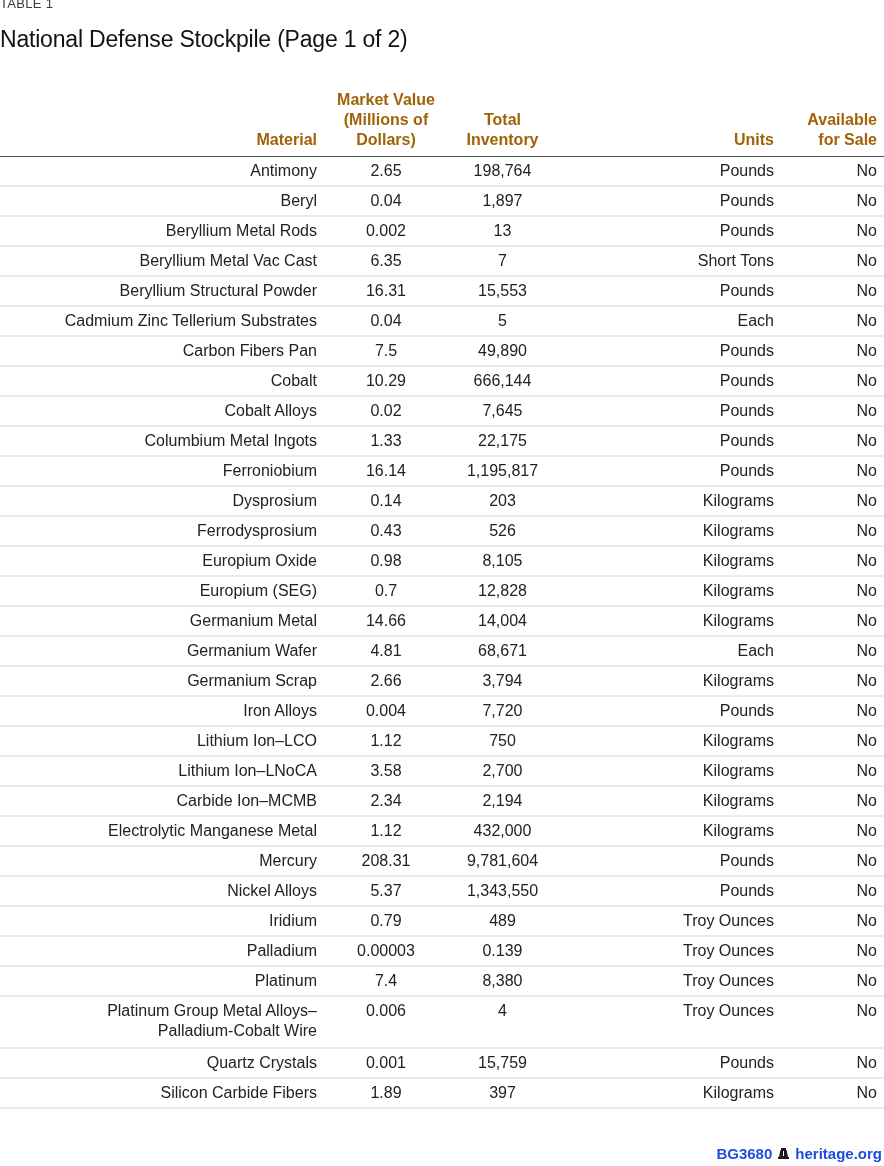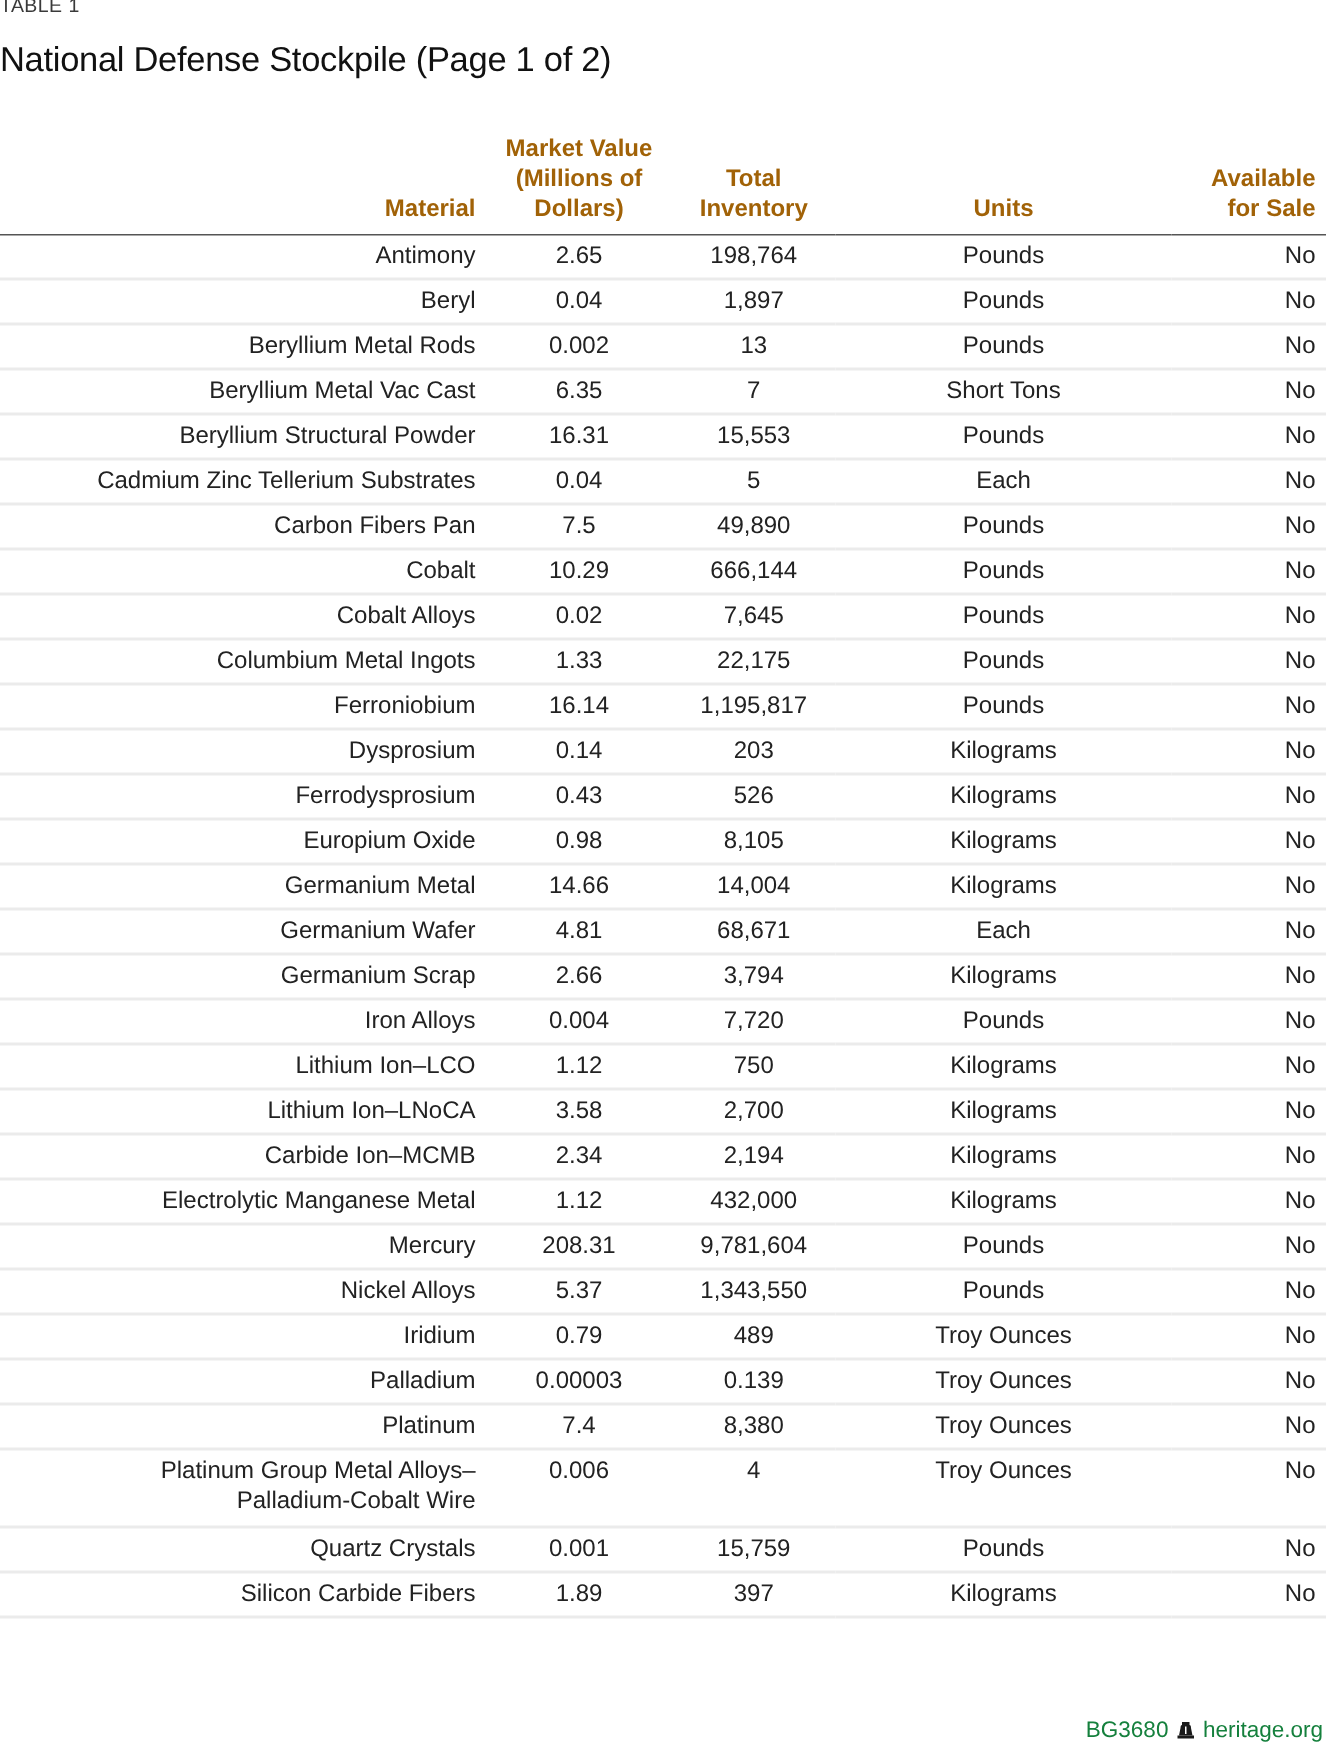--- a/index.html
+++ b/index.html
@@ -21,31 +21,31 @@
       border-collapse: collapse; font-size: 16px;
     }
     thead th {
       font-weight: bold; font-size: 16px; line-height: 20px;
       vertical-align: bottom; padding: 0 7px 6px 7px; color: #a16207;
       border-bottom: 1.5px solid #555;
     }
     th.c-mat, td.c-mat { text-align: right; width: 310px; }
     th.c-val, td.c-val { text-align: center; width: 110px; }
     th.c-inv, td.c-inv { text-align: center; width: 95px; }
-    th.c-unit, td.c-unit { text-align: center; width: 210px; }
+    th.c-unit, td.c-unit { text-align: right; width: 210px; }
     th.c-avail, td.c-avail { text-align: right; }
     tbody td {
       padding: 4px 7px 3px 7px; line-height: 20px; vertical-align: top;
       border-bottom: 2px solid #ebebeb; color: #222;
     }
     tbody tr.single td { height: 21px; }
     tbody tr.double td { padding-bottom: 6px; }
     .footer {
       position: absolute; right: 2px; bottom: 4px;
-      font-size: 15px; color: #15803d; display: flex; align-items: center; gap: 5px;
+      font-size: 15px; color: #1d4ed8; display: flex; align-items: center; gap: 5px; font-weight: bold;
     }
     .bell {
       display: inline-block; width: 13px; height: 13px; position: relative;
     }
     .bell svg { width: 13px; height: 13px; display: block; }
   </style>
 </head>
 <body>
 
 <div class="label-top">TABLE 1</div>
@@ -160,20 +160,27 @@
         <td class="c-avail">No</td>
       </tr>
       <tr class="single">
         <td class="c-mat">Europium Oxide</td>
         <td class="c-val">0.98</td>
         <td class="c-inv">8,105</td>
         <td class="c-unit">Kilograms</td>
         <td class="c-avail">No</td>
       </tr>
       <tr class="single">
+        <td class="c-mat">Europium (SEG)</td>
+        <td class="c-val">0.7</td>
+        <td class="c-inv">12,828</td>
+        <td class="c-unit">Kilograms</td>
+        <td class="c-avail">No</td>
+      </tr>
+      <tr class="single">
         <td class="c-mat">Germanium Metal</td>
         <td class="c-val">14.66</td>
         <td class="c-inv">14,004</td>
         <td class="c-unit">Kilograms</td>
         <td class="c-avail">No</td>
       </tr>
       <tr class="single">
         <td class="c-mat">Germanium Wafer</td>
         <td class="c-val">4.81</td>
         <td class="c-inv">68,671</td>

